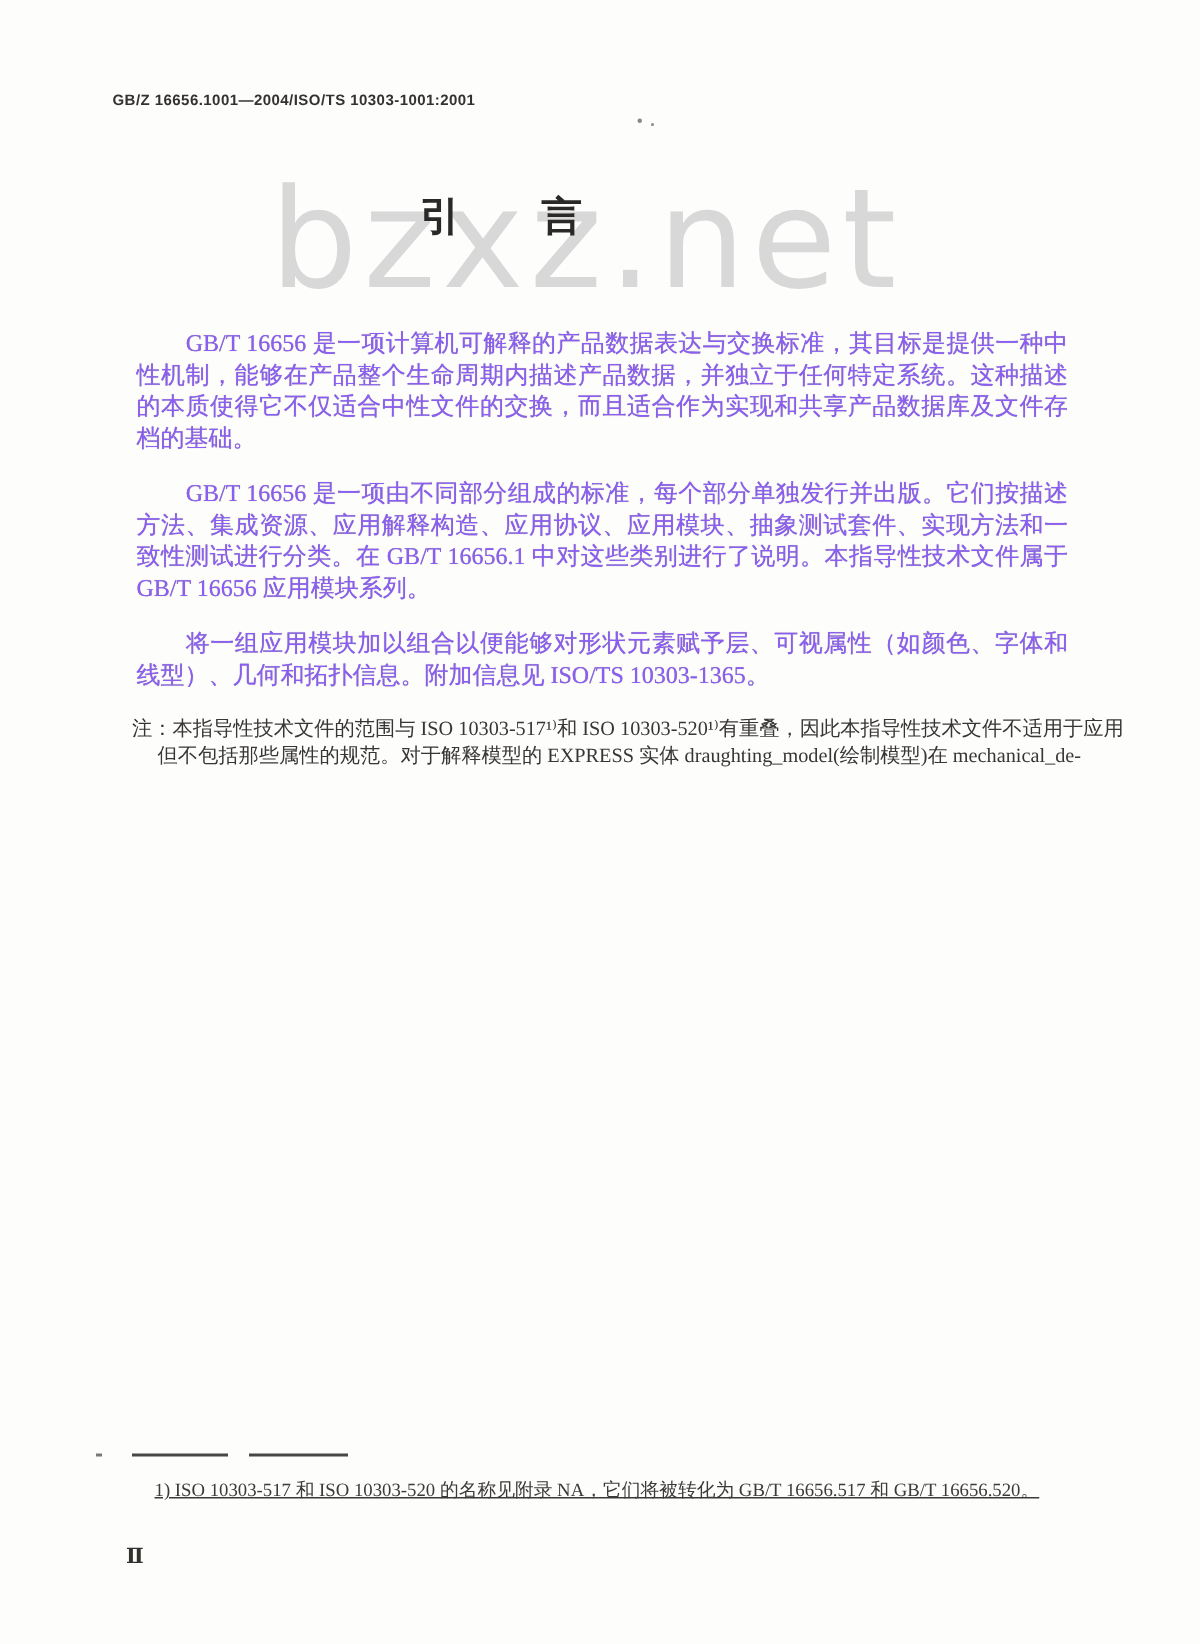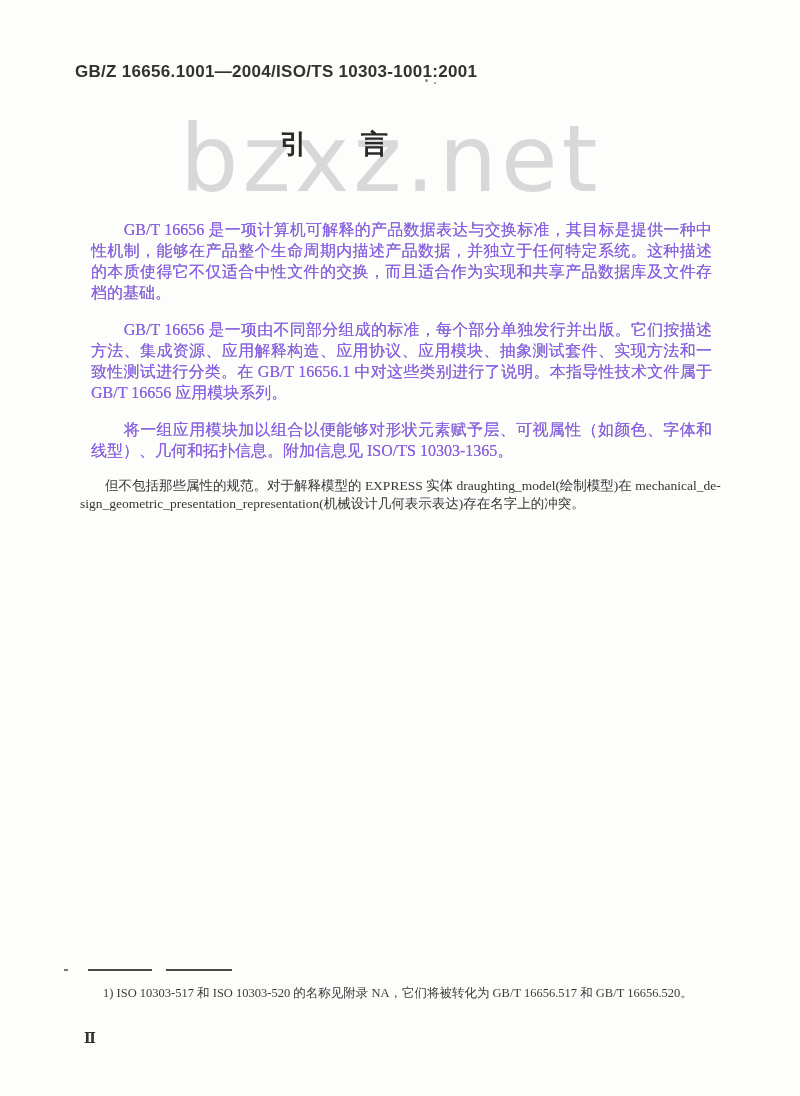--- a/index.html
+++ b/index.html
@@ -21,21 +21,21 @@
     letter-spacing:4px;
     color:#d8d8d8;
     z-index:0;
     user-select:none;
   }
   .header{
     position:absolute;
     left:75px;top:62px;
     font-family:"Liberation Sans","DejaVu Sans",sans-serif;
     font-weight:700;
-    font-size:17px;
+    font-size:10px;
     letter-spacing:0.3px;
     color:#343230;
     z-index:1;
   }
   .title{
     position:absolute;
     left:0;top:126px;
     width:668px;
     margin:0;
     text-align:center;
@@ -85,20 +85,21 @@
     position:absolute;left:64px;top:1px;width:4px;height:2px;background:#7a7876;
   }
   .footnote{
     position:absolute;
     left:103px;top:985px;
     width:640px;
     font-size:12.5px;
     line-height:16px;
     color:#3c3a38;
     z-index:1;
+    text-decoration:underline;
   }
   .page-number{
     position:absolute;
     left:84px;top:1030px;
     font-size:14px;
     font-weight:700;
     color:#34322f;
     z-index:1;
   }
   .speck{
@@ -119,22 +120,22 @@
   <div class="speck s2"></div>
 
   <h1 class="title">引　　言</h1>
 
   <div class="body">
     <p>GB/T 16656 是一项计算机可解释的产品数据表达与交换标准，其目标是提供一种中性机制，能够在产品整个生命周期内描述产品数据，并独立于任何特定系统。这种描述的本质使得它不仅适合中性文件的交换，而且适合作为实现和共享产品数据库及文件存档的基础。</p>
     <p>GB/T 16656 是一项由不同部分组成的标准，每个部分单独发行并出版。它们按描述方法、集成资源、应用解释构造、应用协议、应用模块、抽象测试套件、实现方法和一致性测试进行分类。在 GB/T 16656.1 中对这些类别进行了说明。本指导性技术文件属于 GB/T 16656 应用模块系列。</p>
     <p>将一组应用模块加以组合以便能够对形状元素赋予层、可视属性（如颜色、字体和线型）、几何和拓扑信息。附加信息见 ISO/TS 10303-1365。</p>
 
     <div class="note">
+      <div class="note-line nl1">注：本指导性技术文件的范围与 ISO 10303-517¹⁾和 ISO 10303-520¹⁾有重叠，因此本指导性技术文件不适用于应用</div>
       <div class="note-line nl2">但不包括那些属性的规范。对于解释模型的 EXPRESS 实体 draughting_model(绘制模型)在 mechanical_de-</div>
-      <div class="note-line nl3">sign_geometric_presentation_representation(机械设计几何表示表达)存在名字上的冲突。</div>
     </div>
   </div>
 
   <div class="footnote-rule">
     <span class="rule-dot"></span>
     <span class="seg seg1"></span>
     <span class="seg seg2"></span>
   </div>
 
   <div class="footnote">1) ISO 10303-517 和 ISO 10303-520 的名称见附录 NA，它们将被转化为 GB/T 16656.517 和 GB/T 16656.520。</div>

